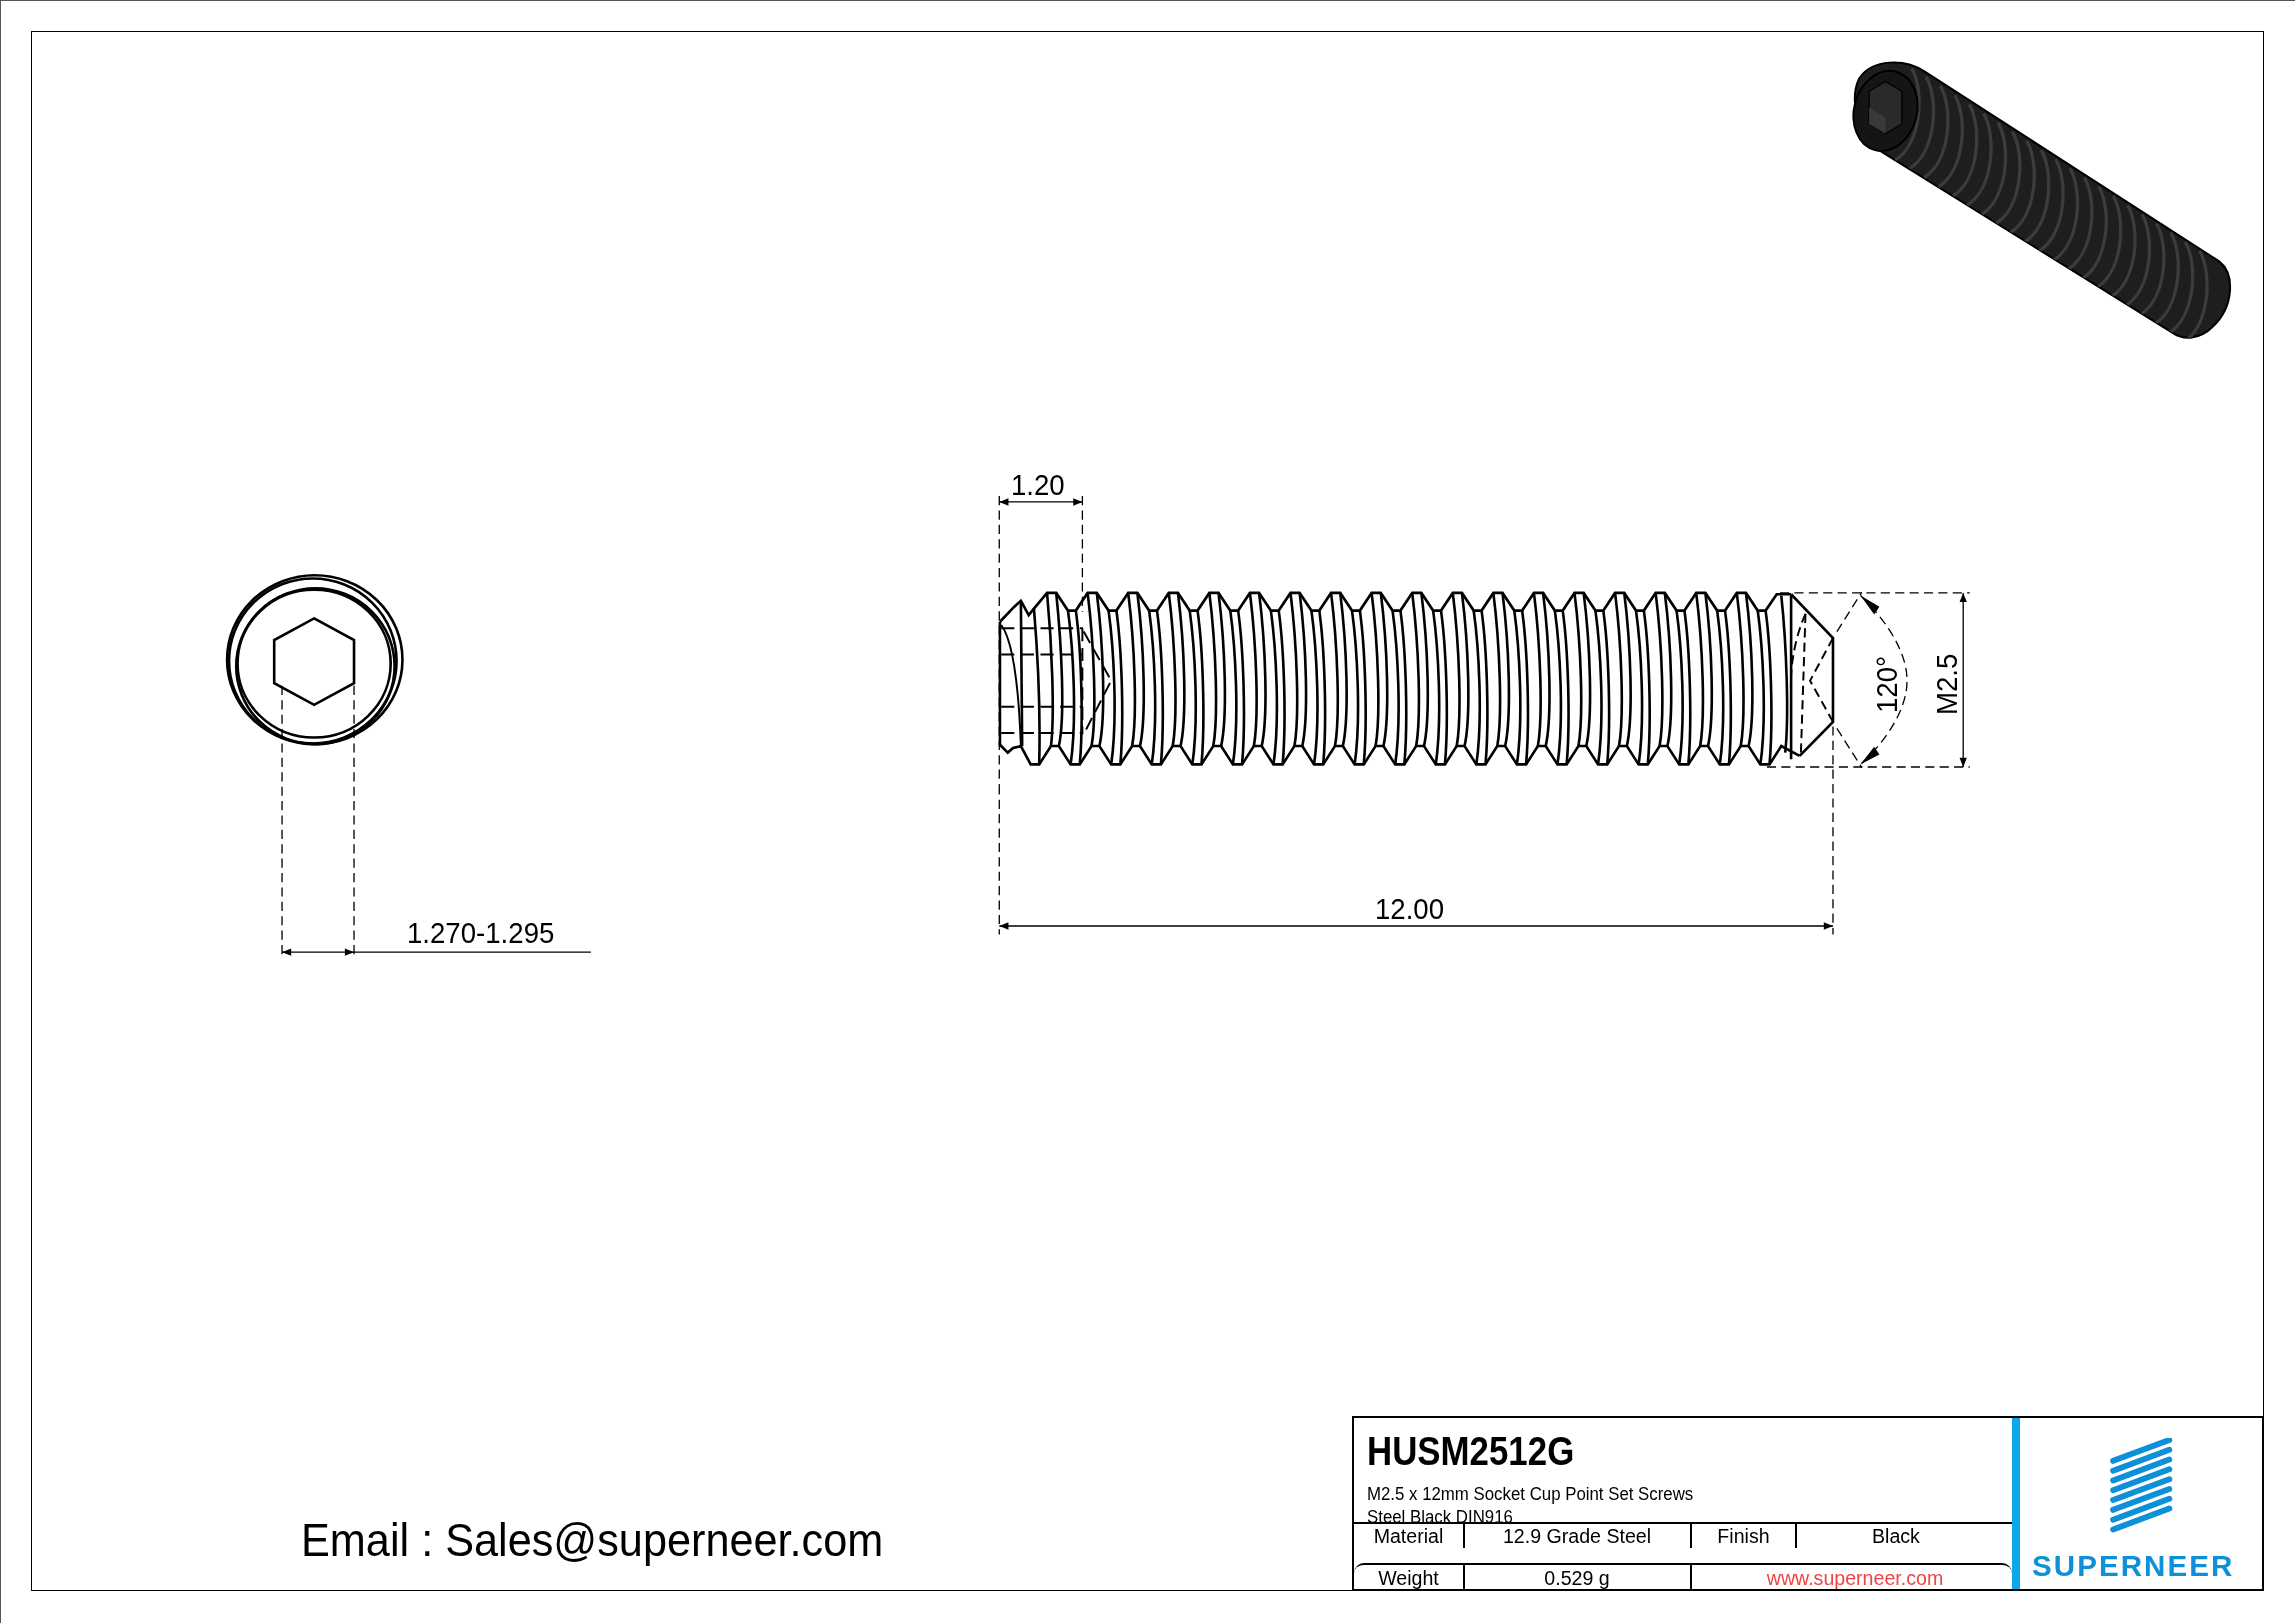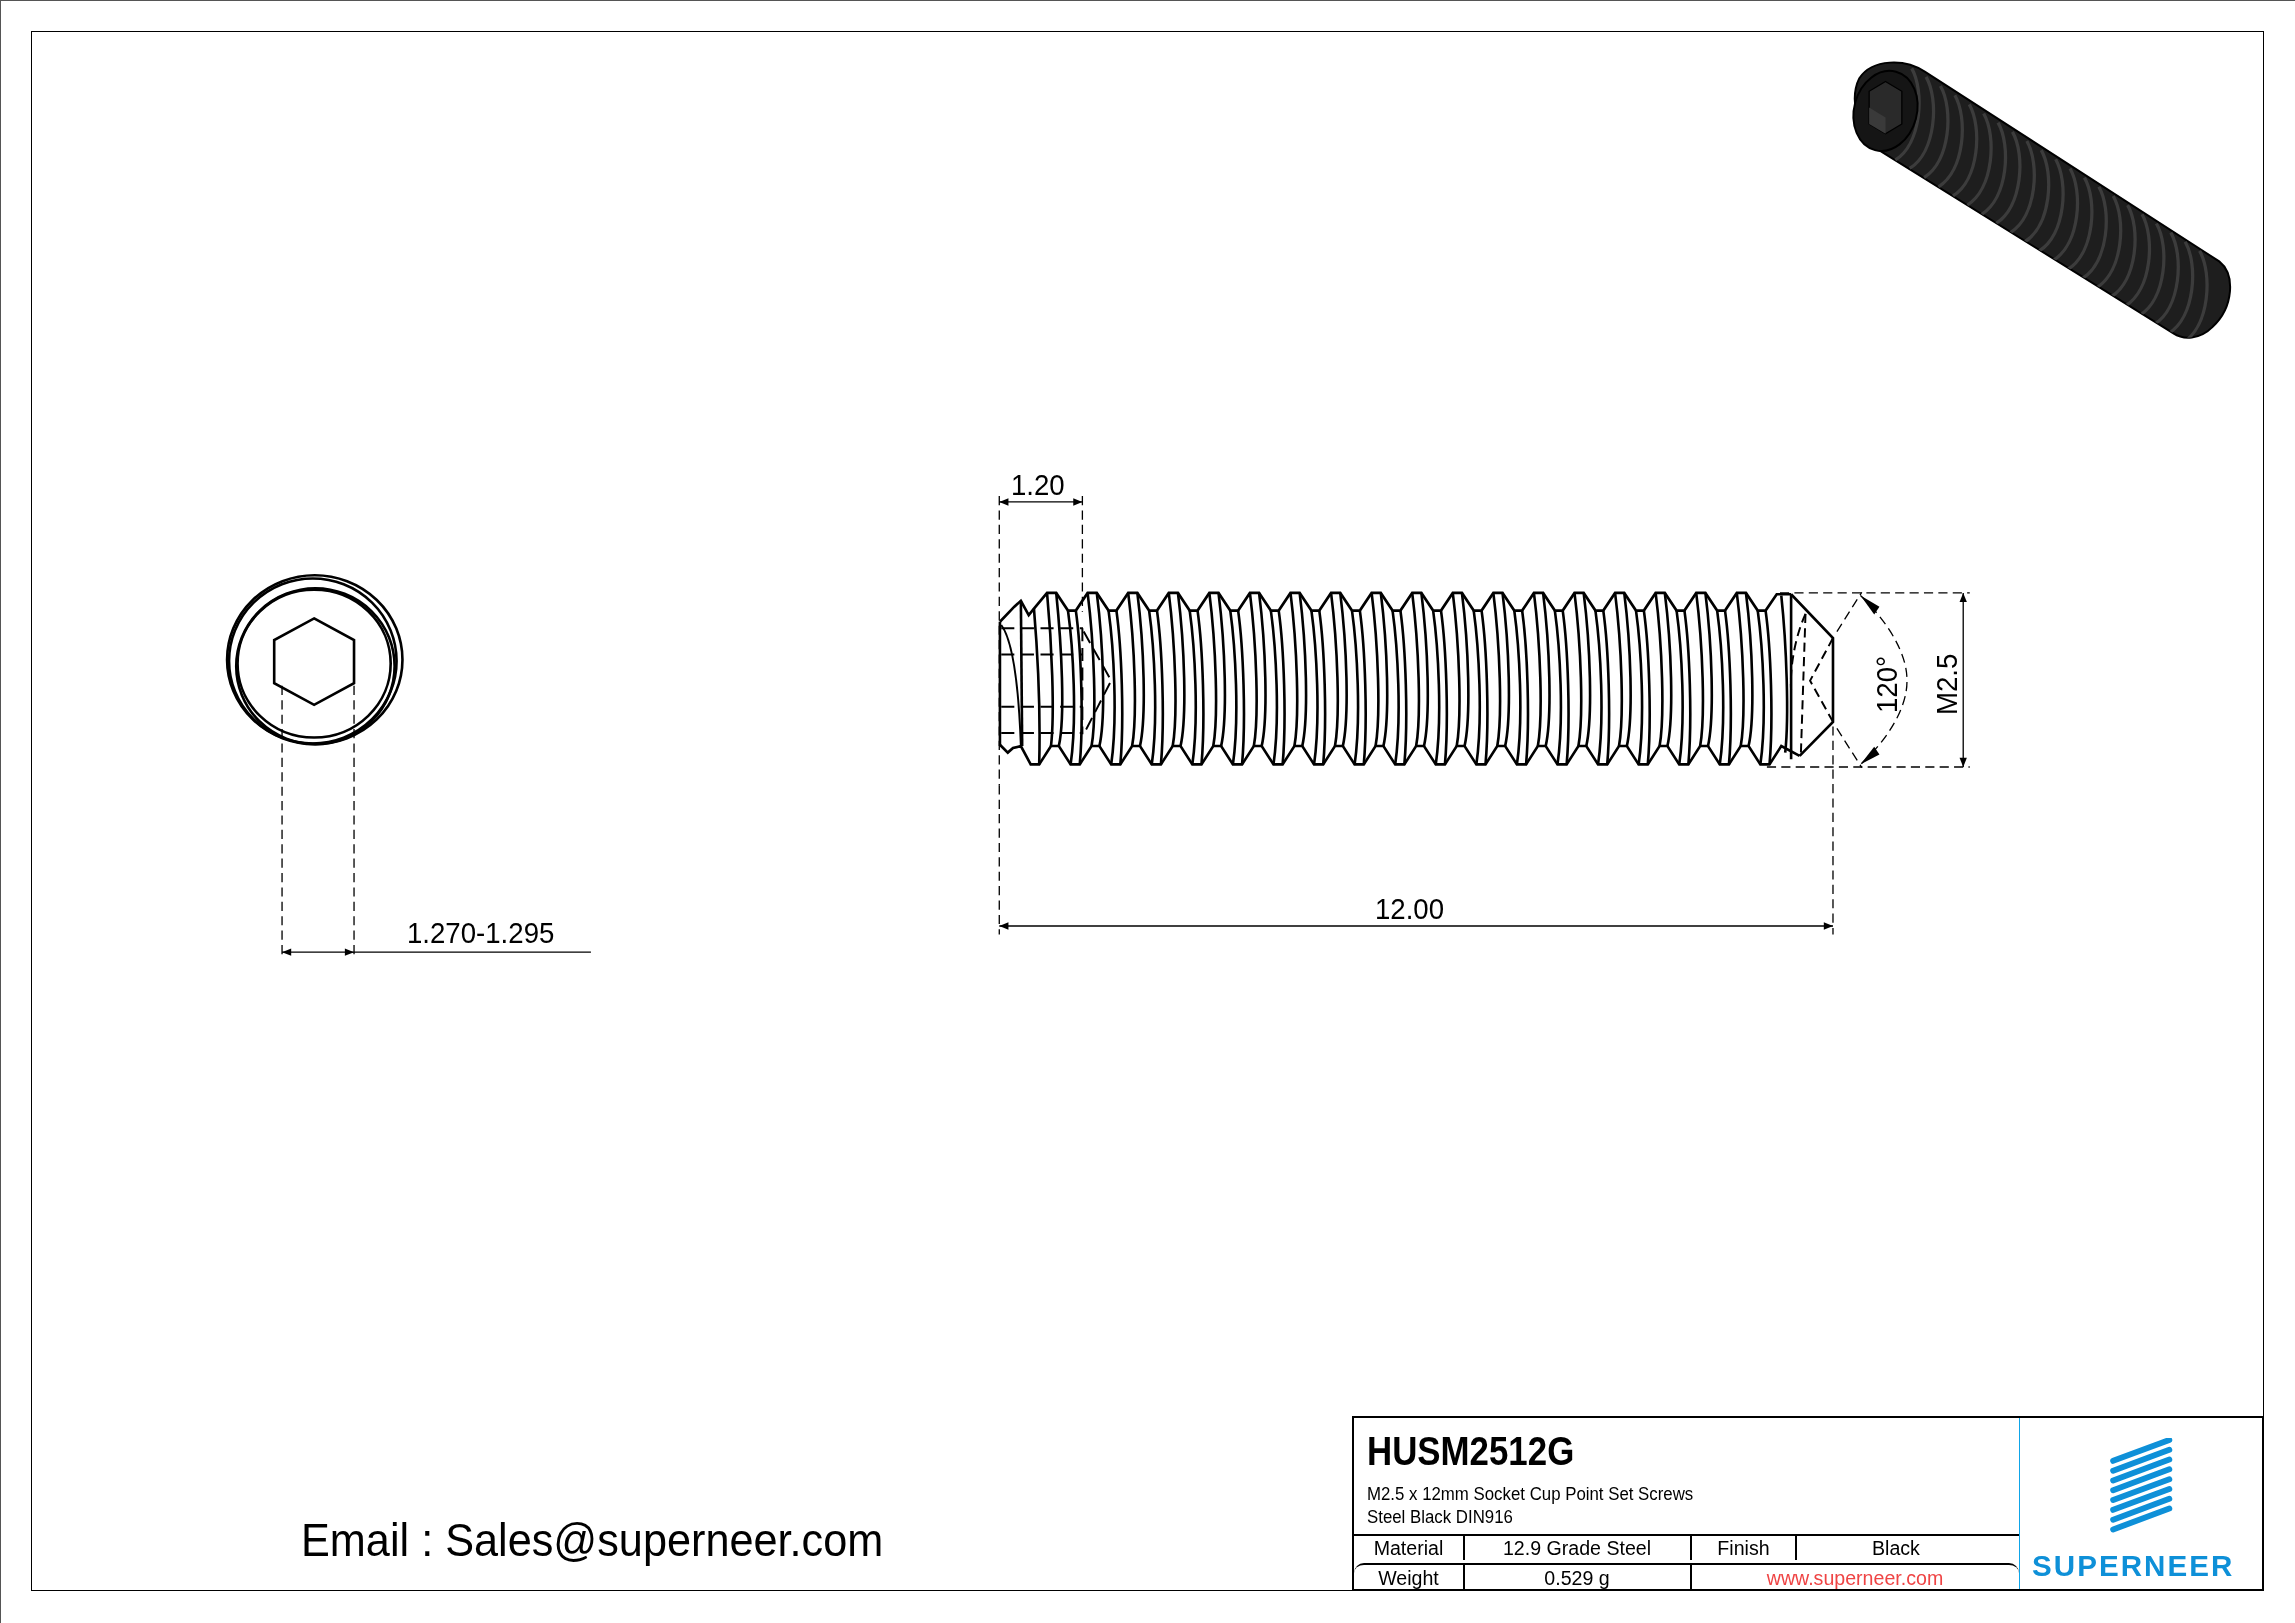--- a/index.html
+++ b/index.html
@@ -10,30 +10,30 @@
   .frame { position: absolute; left: 31px; top: 31px; width: 2231px; height: 1558px;
            border: 1.3px solid #000; box-sizing: content-box; }
   svg.drawing { position: absolute; left: 0; top: 0; }
   .txt { position: absolute; white-space: nowrap; line-height: 1; }
   .dim-text { font-size: 30px; transform: scaleX(0.92); transform-origin: left top; }
   .email { left: 301px; top: 1516px; font-size: 47px; transform: scaleX(0.92); transform-origin: left top; }
 
   .title-block { position: absolute; left: 1352px; top: 1416px; width: 912px; height: 175px;
                  border: 2px solid #000; box-sizing: border-box; }
   .tb-left { position: absolute; left: 0; top: 0; width: 666px; height: 100%;
-             border-right: 1px solid #0ea5e9; box-sizing: border-box; text-decoration: underline; }
+             border-right: 8px solid #0ea5e9; box-sizing: border-box; text-decoration: underline; }
   .tb-right { position: absolute; left: 666px; top: 0; right: 0; height: 100%; }
   .tb-part { position: absolute; left: 13px; top: 13px; font-size: 41px; font-weight: bold;
              transform: scaleX(0.85); transform-origin: left top; }
   .tb-desc1 { position: absolute; left: 13px; top: 67px; font-size: 18.3px;
               transform: scaleX(0.92); transform-origin: left top; }
   .tb-desc2 { position: absolute; left: 13px; top: 90px; font-size: 18.3px;
               transform: scaleX(0.92); transform-origin: left top; }
   .tb-row { position: absolute; left: 0; width: 100%; border-top: 2px solid #000; box-sizing: border-box; }
-  .tb-row1 { top: 116px; height: 26px; }
+  .tb-row1 { top: 104px; height: 26px; }
   .tb-row2 { top: 145px; height: 28px; border-radius: 10px; }
   .cell { position: absolute; top: 0; height: 100%; box-sizing: border-box;
           display: flex; align-items: center; justify-content: center; font-size: 19.6px; }
   .cell.bl { border-left: 2px solid #000; }
   .link { color: #ef4444; }
   .logo-stripes { position: absolute; left: 85px; top: 19.6px; }
   .logo-word { position: absolute; left: 11.8px; top: 134px; font-size: 29px; font-weight: bold;
                color: #0e90d8; letter-spacing: 2px; transform: scaleX(1.02); transform-origin: left top; }
   .render3d { position: absolute; left: 1833px; top: 52px; }
 </style>

